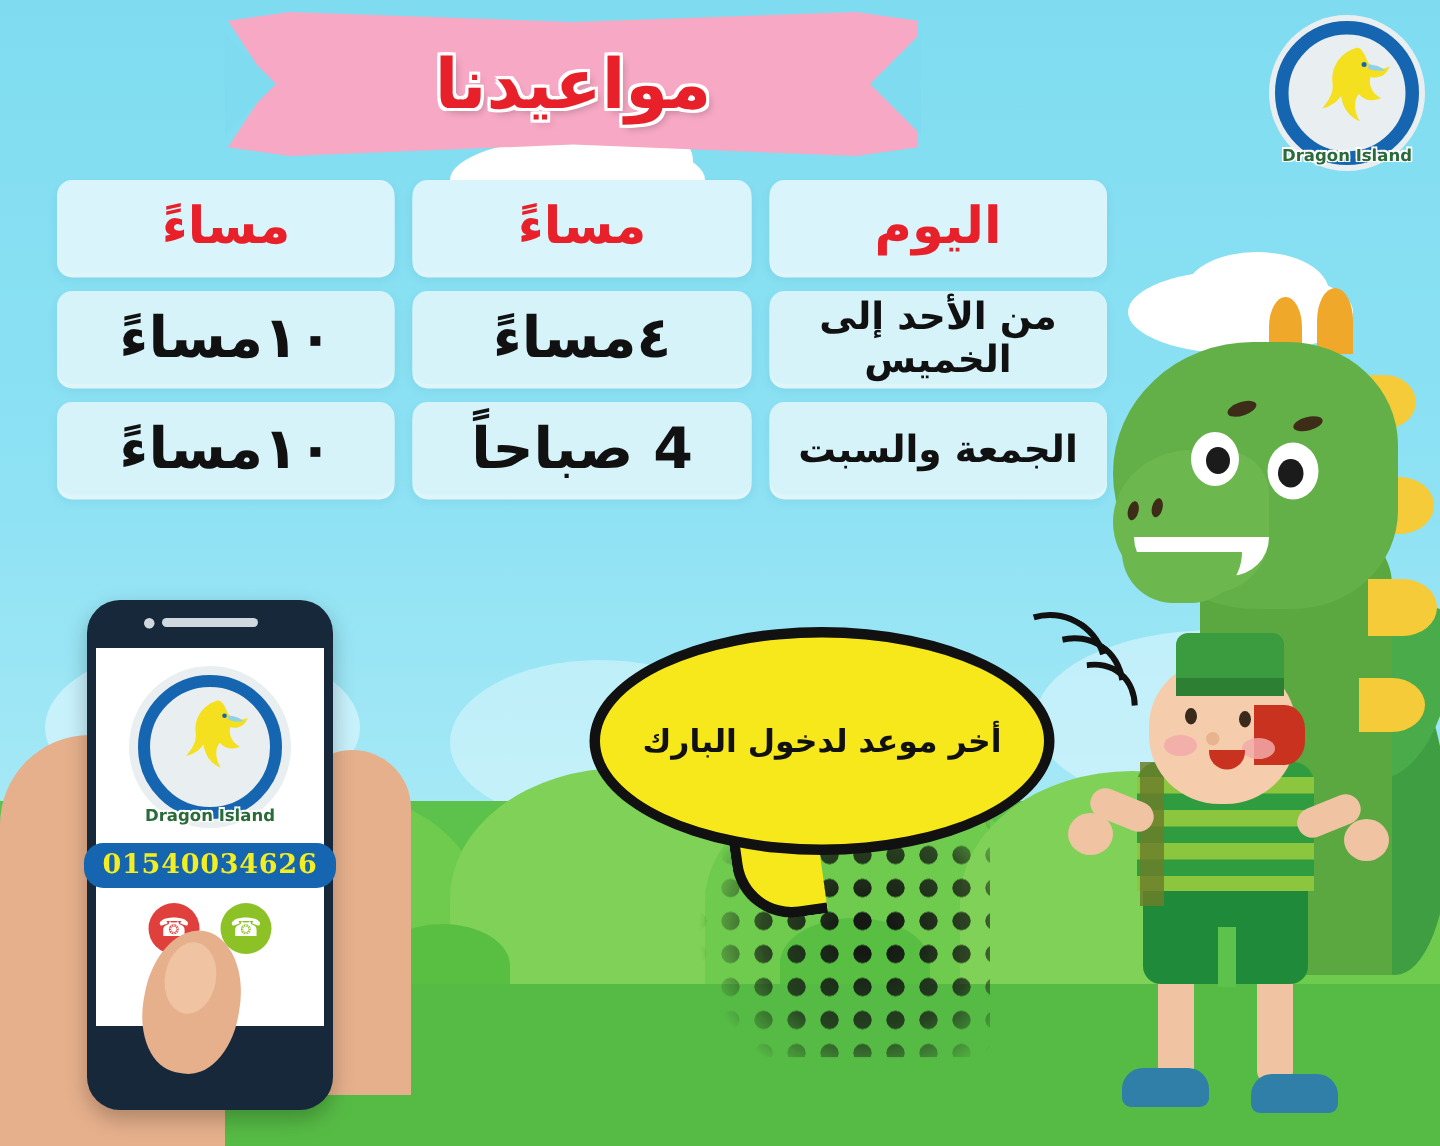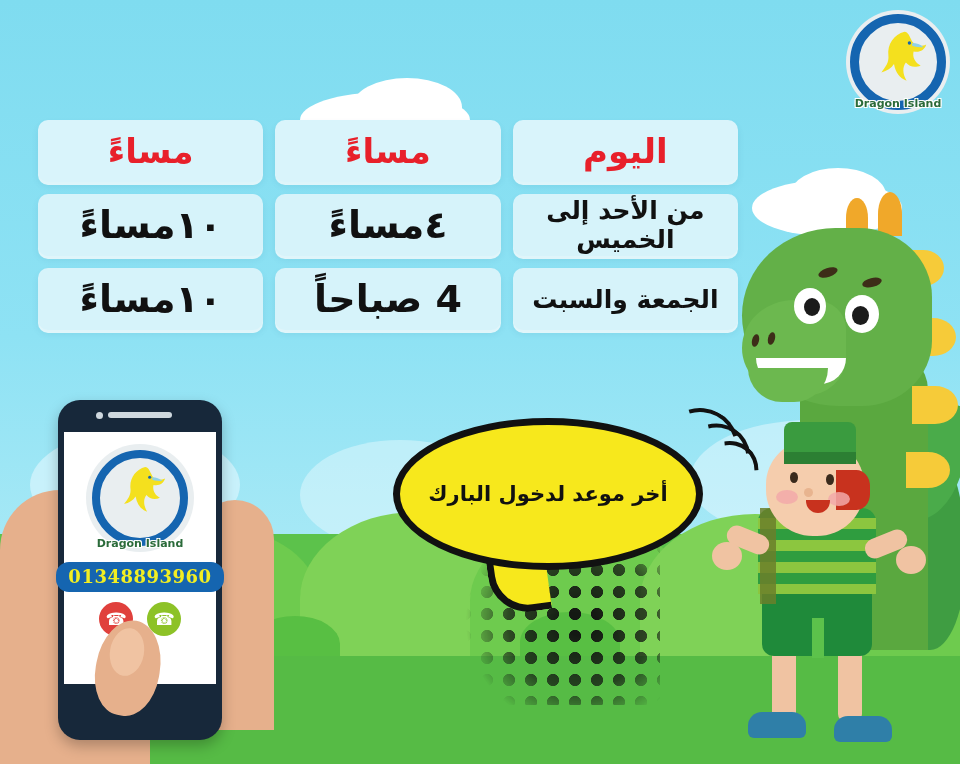--- a/index.html
+++ b/index.html
@@ -272,20 +272,26 @@
   <div class="dragon-body" style="left:804px;top:298px;width:16px;height:18px;background:#1b1b1b;border-radius:50%;"></div>
   <div class="dragon-body" style="left:845px;top:295px;width:34px;height:38px;background:#fff;border-radius:50%;"></div>
   <div class="dragon-body" style="left:852px;top:306px;width:17px;height:19px;background:#1b1b1b;border-radius:50%;"></div>
   <div class="dragon-body" style="left:818px;top:268px;width:20px;height:9px;background:#3d2d18;border-radius:50%;transform:rotate(-18deg);"></div>
   <div class="dragon-body" style="left:862px;top:278px;width:20px;height:9px;background:#3d2d18;border-radius:50%;transform:rotate(-14deg);"></div>
   <div class="dragon-body" style="left:752px;top:334px;width:7px;height:13px;background:#3d2d18;border-radius:50%;transform:rotate(14deg);"></div>
   <div class="dragon-body" style="left:768px;top:332px;width:7px;height:13px;background:#3d2d18;border-radius:50%;transform:rotate(14deg);"></div>
   <div class="dragon-body" style="left:756px;top:358px;width:90px;height:26px;background:#fff;border-radius:0 0 44px 44px;"></div>
   <div class="dragon-body" style="left:748px;top:368px;width:80px;height:34px;background:#6cb84f;border-radius:0 0 40px 40px;"></div>
 
+  <div class="ribbon-wrap">
+    <div class="ribbon-body"></div>
+    <div class="ribbon-notch-l"></div>
+    <div class="ribbon-notch-r"></div>
+    <div class="ribbon-title">مواعيدنا</div>
+  </div>
 
   <div class="logo" style="left:846px;top:10px;width:104px;height:104px;">
     <div class="ring" style="left:4px;top:4px;width:96px;height:96px;"></div>
     <svg width="70" height="70" viewBox="0 0 100 100" style="position:absolute;left:20px;top:12px;">
       <path d="M55 14 C40 18 30 32 32 48 C33 58 28 64 22 72 C30 70 36 66 40 60
                C42 72 48 80 58 84 C52 74 52 64 57 58 C62 64 70 66 78 62
                C70 58 66 50 68 42 C76 44 84 40 86 32 C78 36 70 34 66 28
                C62 20 60 14 55 14 Z" fill="#f4e01e"></path>
       <path d="M66 30 C72 30 78 32 82 36 C76 36 70 36 66 34 Z" fill="#8fd1e8"></path>
       <circle cx="62" cy="30" r="2.4" fill="#1565b0"></circle>
@@ -371,21 +377,21 @@
           <path d="M55 14 C40 18 30 32 32 48 C33 58 28 64 22 72 C30 70 36 66 40 60
                    C42 72 48 80 58 84 C52 74 52 64 57 58 C62 64 70 66 78 62
                    C70 58 66 50 68 42 C76 44 84 40 86 32 C78 36 70 34 66 28
                    C62 20 60 14 55 14 Z" fill="#f4e01e"></path>
           <path d="M66 30 C72 30 78 32 82 36 C76 36 70 36 66 34 Z" fill="#8fd1e8"></path>
           <circle cx="62" cy="30" r="2.4" fill="#1565b0"></circle>
         </svg>
         <div style="position:absolute;bottom:2px;left:0;right:0;text-align:center;font-size:11px;font-weight:bold;color:#2b6b3a;direction:ltr;text-shadow:1px 1px 0 #fff,-1px -1px 0 #fff,1px -1px 0 #fff,-1px 1px 0 #fff;">Dragon Island</div>
       </div>
 
-      <div class="phone-number">01348893960</div>
+      <div class="phone-number">01540034626</div>
 
       <div class="call-row">
         <div class="call-btn call-accept">☎</div>
         <div class="call-btn call-decline">☎</div>
       </div>
 
     </div>
   </div>
 
   <div class="thumb"></div>

